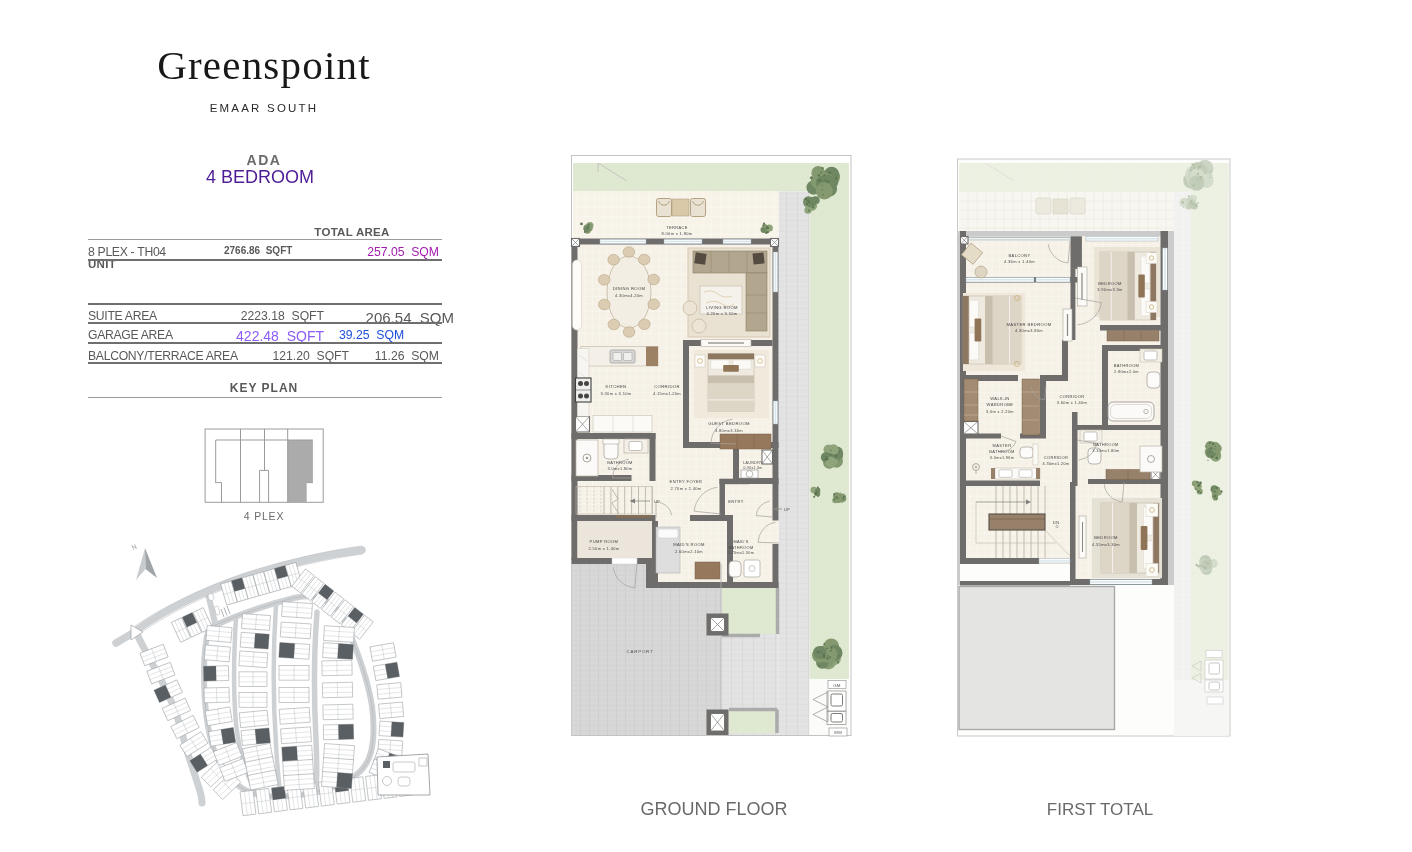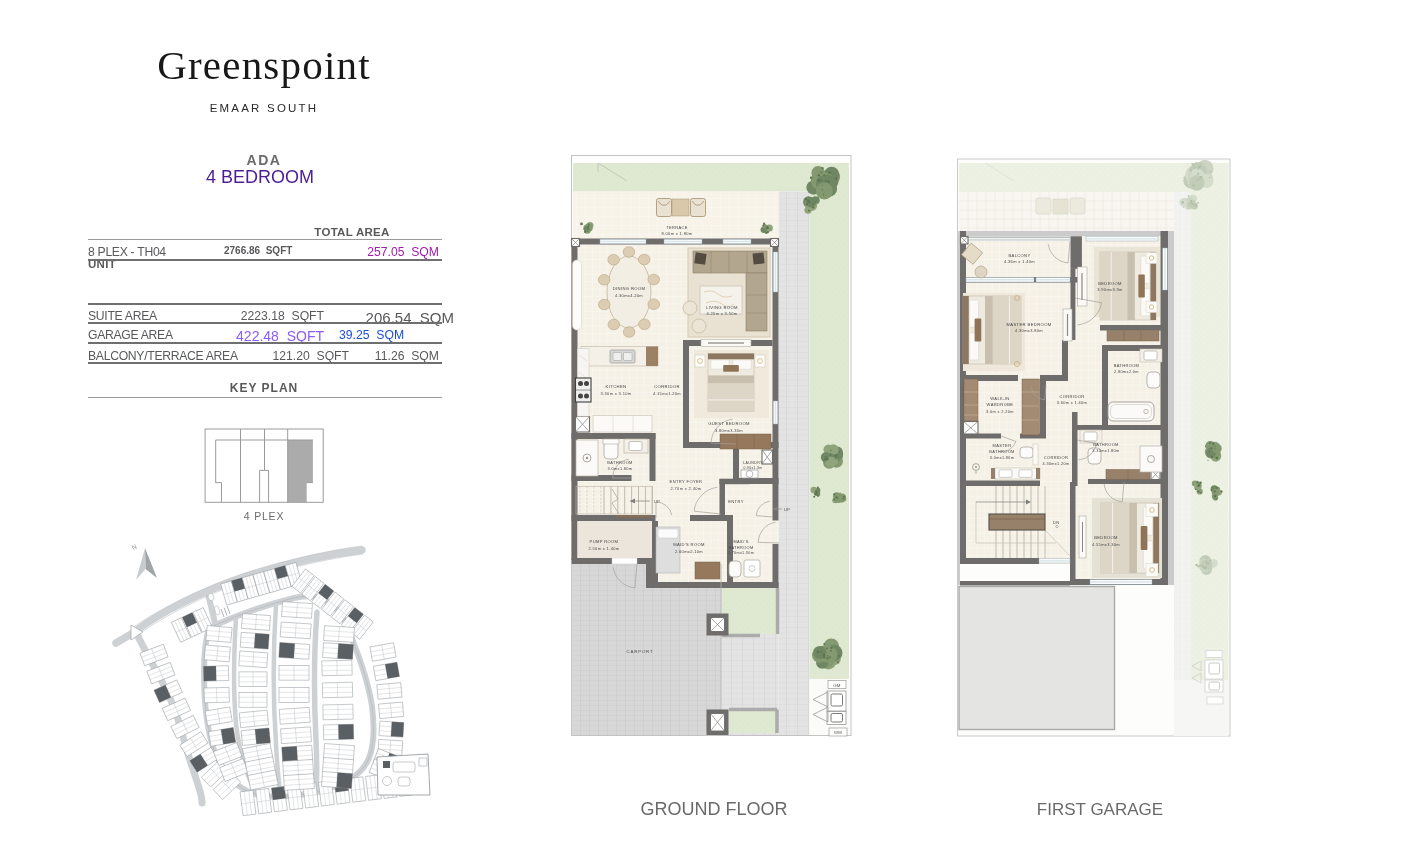--- a/index.html
+++ b/index.html
@@ -1346,12 +1346,12 @@
     <text x="1002" y="452.5" font-size="4.0" fill="#474747" text-anchor="middle" letter-spacing="0.35" font-weight="normal">BATHROOM</text>
     <text x="1002" y="458.5" font-size="3.8" fill="#474747" text-anchor="middle" letter-spacing="0.35" font-weight="normal">3.0mx1.86m</text>
     <text x="1056" y="459" font-size="4.0" fill="#474747" text-anchor="middle" letter-spacing="0.35" font-weight="normal">CORRIDOR</text>
     <text x="1056" y="465" font-size="3.8" fill="#474747" text-anchor="middle" letter-spacing="0.35" font-weight="normal">4.30mx1.20m</text>
     <text x="1053" y="523.5" font-size="3.9" fill="#474747" text-anchor="start" letter-spacing="0.35" font-weight="normal">DN</text>
     <circle cx="1057" cy="526.5" r="1.2" fill="none" stroke="#807f7c" stroke-width="0.5"></circle>
     <text x="1106" y="539" font-size="4.1" fill="#474747" text-anchor="middle" letter-spacing="0.35" font-weight="normal">BEDROOM</text>
     <text x="1106" y="545.5" font-size="4.0" fill="#474747" text-anchor="middle" letter-spacing="0.35" font-weight="normal">4.55mx3.30m</text>
   </svg>
 <div class="abs ctr" style="left:564px;top:799px;width:300px;font-size:18px;color:#6a6a6a;letter-spacing:0px;">GROUND FLOOR</div>
-<div class="abs ctr" style="left:950px;top:800px;width:300px;font-size:17px;color:#6a6a6a;letter-spacing:0px;">FIRST GARAGE</div>
+<div class="abs ctr" style="left:950px;top:800px;width:300px;font-size:17px;color:#6a6a6a;letter-spacing:0px;">FIRST TOTAL</div>
 </body></html>

